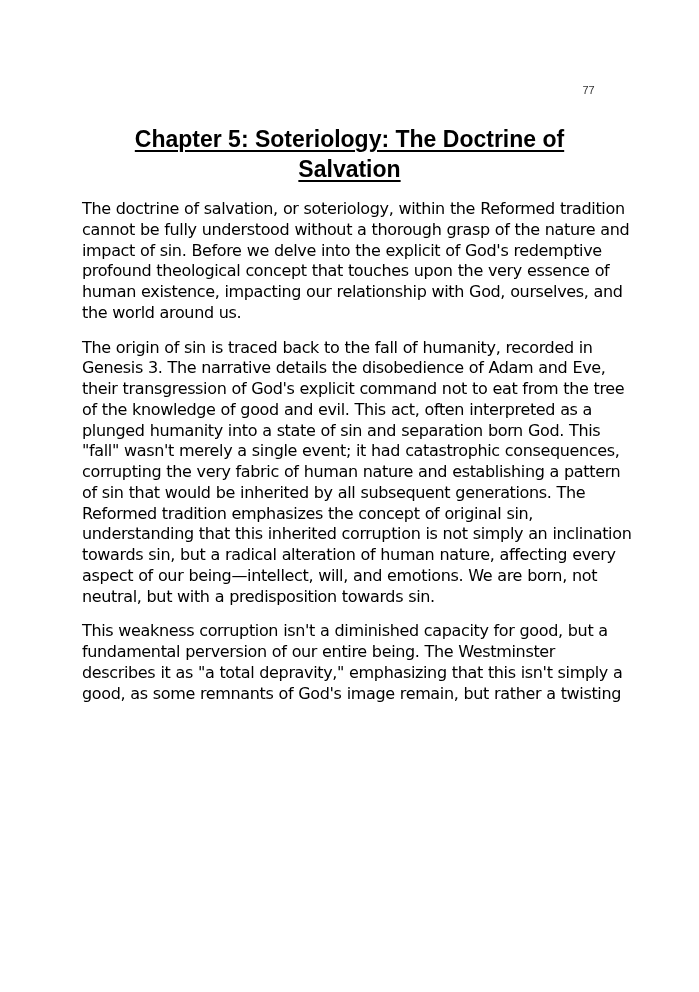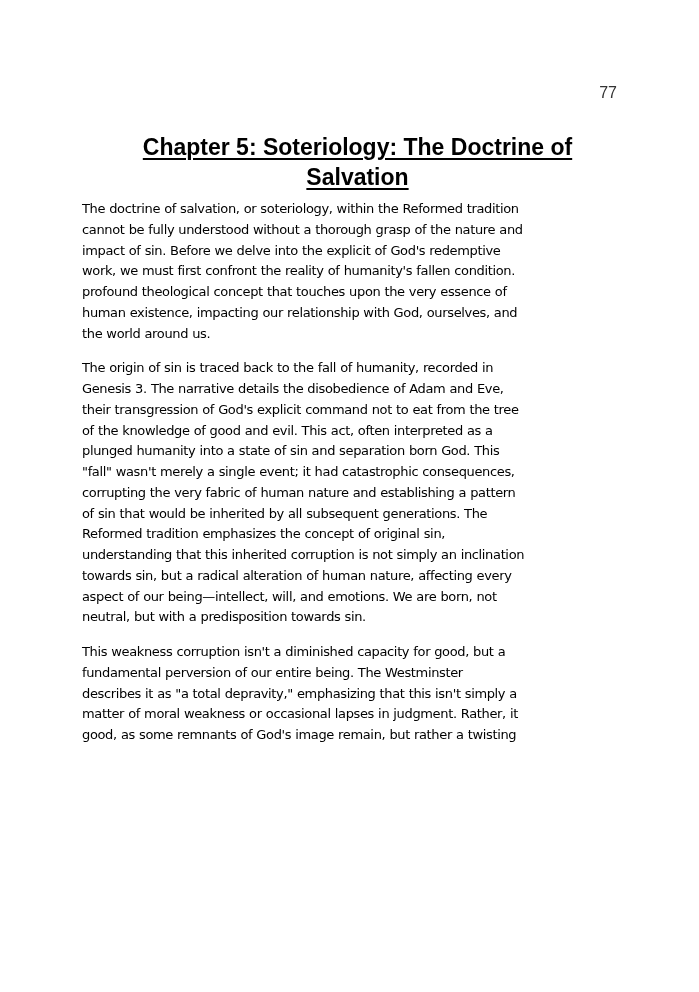--- a/index.html
+++ b/index.html
@@ -12,50 +12,50 @@
       height: 992px;
       position: relative;
       overflow: hidden;
       color: #000000;
     }
     .page-number {
       position: absolute;
       top: 84px;
       left: 560px;
       width: 57px;
-      text-align: right;
+      text-align: center;
       font-family: "Liberation Sans", sans-serif;
-      font-size: 16px;
+      font-size: 11px;
       color: #333333;
     }
     .chapter-title {
       position: absolute;
       top: 124px;
       left: 82px;
       width: 535px;
-      margin: 8px;
+      margin: 0;
       text-align: center;
       font-family: "Liberation Sans", sans-serif;
       font-weight: bold;
       font-size: 23px;
       line-height: 30px;
       text-decoration: underline;
       text-decoration-thickness: 2px;
       text-underline-offset: 3px;
     }
     .body-text {
       position: absolute;
       top: 199px;
       left: 82px;
       width: 540px;
     }
     .body-text p {
       margin: 0 0 14px 0;
       font-family: "DejaVu Sans", sans-serif;
-      font-size: 13px;
+      font-size: 16px;
       line-height: 20.75px;
       letter-spacing: -0.35px;
       word-spacing: 0.3px;
     }
     .line {
       display: block;
       white-space: nowrap;
     }
   </style>
 </head>
@@ -66,21 +66,20 @@
 <h1 class="chapter-title">
   <span class="line"> Chapter 5: Soteriology: The Doctrine of</span>
   <span class="line">Salvation</span>
 </h1>
 
 <div class="body-text">
   <p>
     <span class="line">The doctrine of salvation, or soteriology, within the Reformed tradition</span>
     <span class="line">cannot be fully understood without a thorough grasp of the nature and</span>
     <span class="line">impact of sin. Before we delve into the explicit of God's redemptive</span>
-    <span class="line">work, we must first confront the reality of humanity's fallen condition.</span>
     <span class="line">profound theological concept that touches upon the very essence of</span>
     <span class="line">human existence, impacting our relationship with God, ourselves, and</span>
     <span class="line">the world around us.</span>
   </p>
   <p>
     <span class="line">The origin of sin is traced back to the fall of humanity, recorded in</span>
     <span class="line">Genesis 3. The narrative details the disobedience of Adam and Eve,</span>
     <span class="line">their transgression of God's explicit command not to eat from the tree</span>
     <span class="line">of the knowledge of good and evil. This act, often interpreted as a</span>
     <span class="line">plunged humanity into a state of sin and separation born God. This</span>
@@ -90,16 +89,15 @@
     <span class="line">Reformed tradition emphasizes the concept of original sin,</span>
     <span class="line">understanding that this inherited corruption is not simply an inclination</span>
     <span class="line">towards sin, but a radical alteration of human nature, affecting every</span>
     <span class="line">aspect of our being—intellect, will, and emotions. We are born, not</span>
     <span class="line">neutral, but with a predisposition towards sin.</span>
   </p>
   <p>
     <span class="line">This weakness corruption isn't a diminished capacity for good, but a</span>
     <span class="line">fundamental perversion of our entire being. The Westminster</span>
     <span class="line">describes it as "a total depravity," emphasizing that this isn't simply a</span>
-    <span class="line">matter of moral weakness or occasional lapses in judgment. Rather, it</span>
     <span class="line">good, as some remnants of God's image remain, but rather a twisting</span>
   </p>
 </div>
 
 </body></html>

